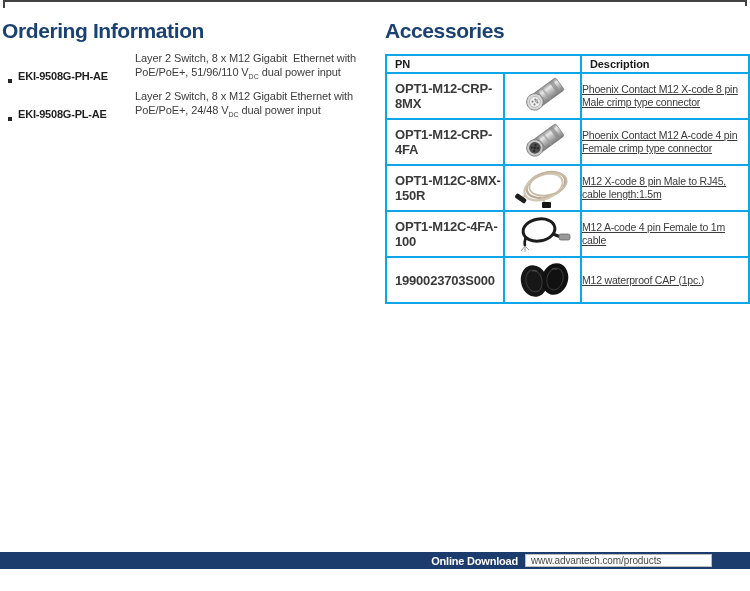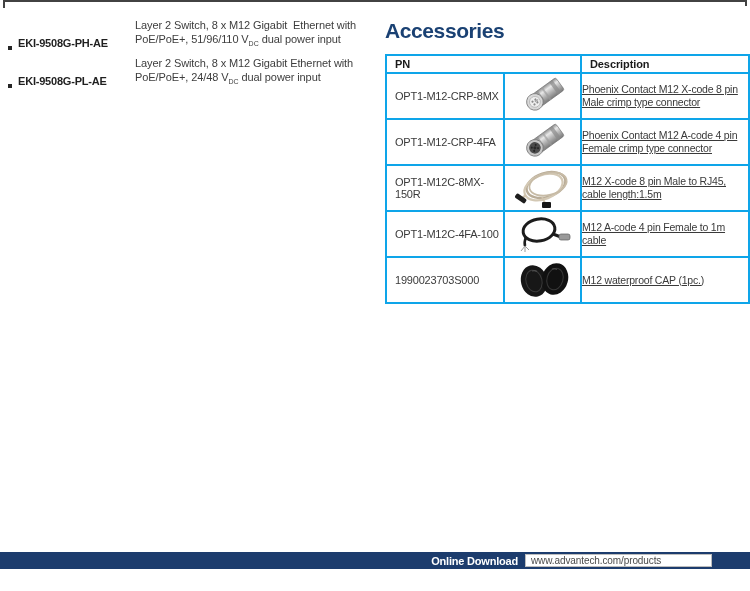--- a/index.html
+++ b/index.html
@@ -33,21 +33,21 @@
   
   .accessories { position:absolute; left:385px; top:19px; width:363px; }
   .accessories .section-title { margin-bottom:11px; }
   table.acc-table { border-collapse:collapse; table-layout:fixed; width:363px; background:#fff; }
   .acc-table th, .acc-table td { border:2px solid #0ea5e9; }
   .acc-table thead th {
     height:14px; padding:1px 0 1px 8px; text-align:left;
     font-size:11px; font-weight:bold; color:#1b1b1b; letter-spacing:-0.1px;
   }
   .acc-table tbody tr { height:45px; }
-  td.cell-pn   { padding-left:8px; font-size:11px; color:#3a3a3a; letter-spacing:-0.2px; vertical-align:middle; }
+  td.cell-pn   { padding-left:8px; font-size:13px; color:#3a3a3a; letter-spacing:-0.2px; vertical-align:middle;font-weight:bold; }
   td.cell-img  { text-align:center; vertical-align:middle; padding:1px; }
   td.cell-desc { padding:0 0; font-size:10.5px; line-height:13px; color:#3a3a3a; letter-spacing:-0.2px; vertical-align:middle;text-decoration:underline; }
   td.cell-img svg { display:block; margin:0 auto; }
 
   
   .download-bar {
     position:absolute; left:0; top:552px; width:750px; height:17px;
     background:#1c3c6d; display:flex; align-items:center; justify-content:flex-end;
   }
   .dl-label { color:#ffffff; font-weight:bold; font-size:11px; letter-spacing:-0.2px; margin-right:7px; white-space:nowrap; }
@@ -59,20 +59,21 @@
   }
 </style>
 </head>
 <body>
 
 <div class="top-line"></div>
 <div class="top-tick-l"></div>
 <div class="top-tick-r"></div>
 
 <section class="ordering">
+  <h1 class="section-title">Ordering Information</h1>
 
   <div class="order-item">
     <span class="bullet"></span>
     <span class="order-pn">EKI-9508G-PH-AE</span>
     <span class="order-desc">
       <div>Layer 2 Switch, 8 x M12 Gigabit  Ethernet with</div>
       <div><span>PoE/PoE+, 51/96/110 V</span><sub class="vdc">DC</sub><span> dual power input</span></div>
     </span>
   </div>
 

